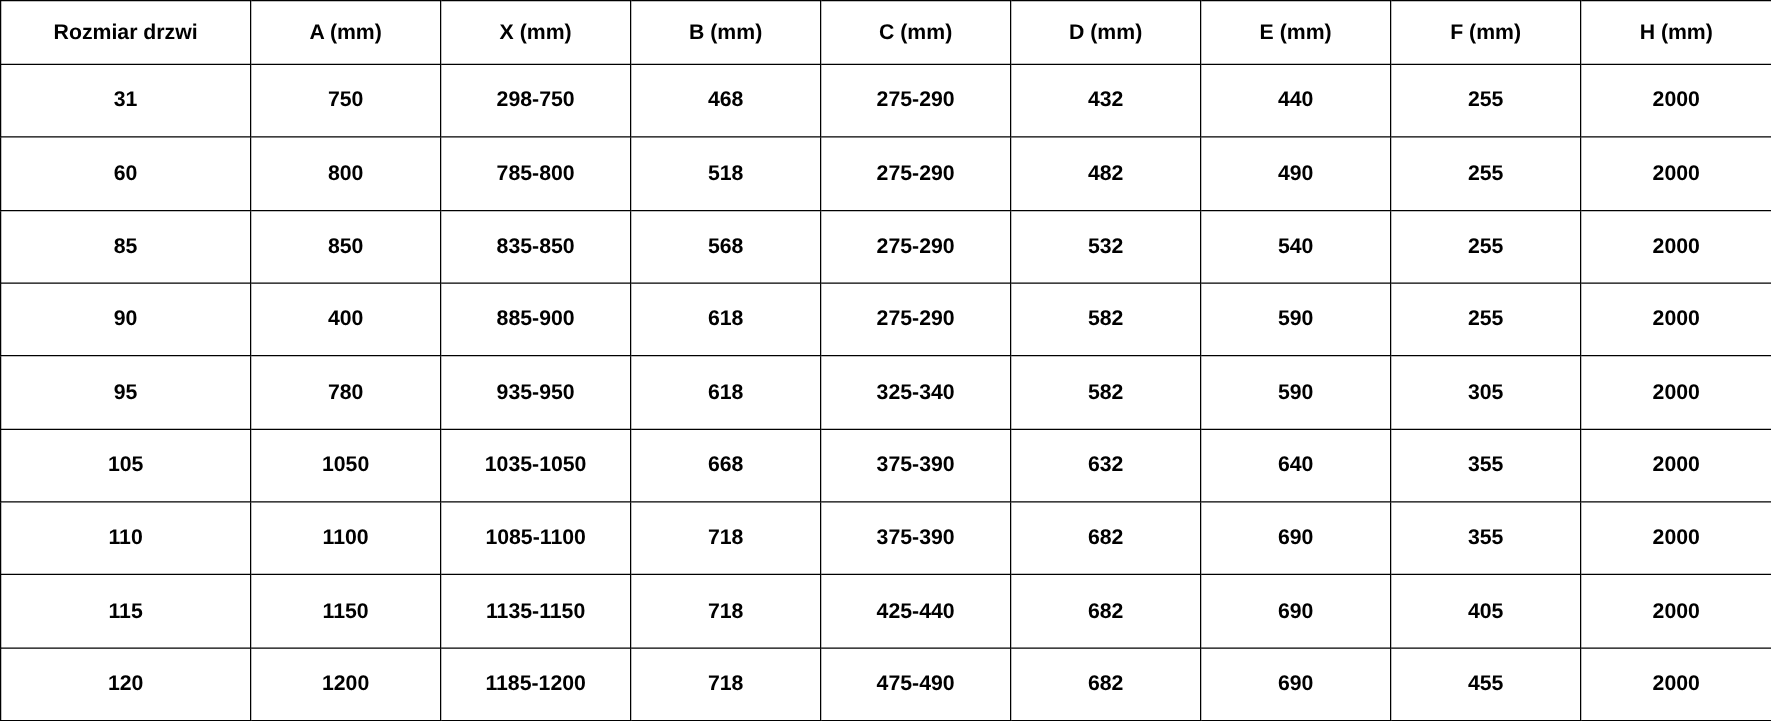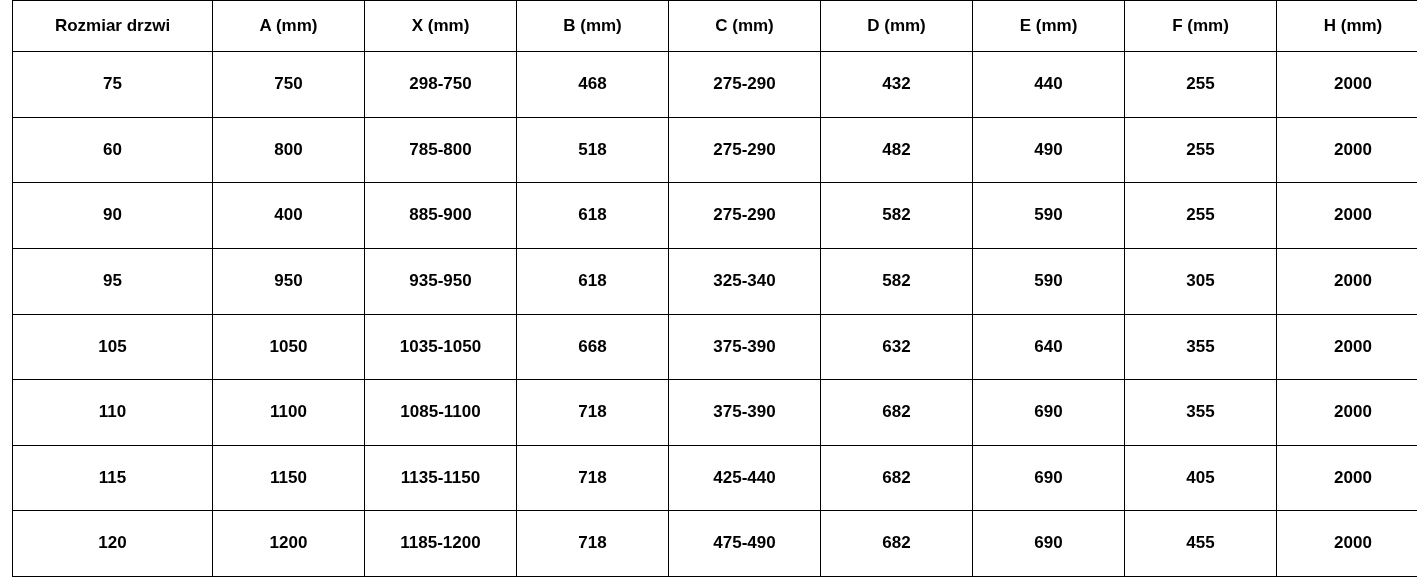--- a/index.html
+++ b/index.html
@@ -11,21 +11,20 @@
     width: 1417px;
     height: 577px;
     font-family: "Liberation Sans", sans-serif;
     color: #000000;
     overflow: hidden;
   }
   .table-wrap {
     width: 1417px;
     height: 454px;
     box-sizing: border-box;
-    padding-left: 12px;
   }
   table.spec-table {
     border-collapse: collapse;
     width: 1417px;
     height: 577px;
     table-layout: fixed;
   }
   table.spec-table th,
   table.spec-table td {
     border: 1px solid #000000;
@@ -79,21 +78,21 @@
         <th>B (mm)</th>
         <th>C (mm)</th>
         <th>D (mm)</th>
         <th>E (mm)</th>
         <th>F (mm)</th>
         <th>H (mm)</th>
       </tr>
     </thead>
     <tbody>
       <tr>
-        <td>75</td>
+        <td>31</td>
         <td>750</td>
         <td>298-750</td>
         <td>468</td>
         <td>275-290</td>
         <td>432</td>
         <td>440</td>
         <td>255</td>
         <td>2000</td>
       </tr>
       <tr>
@@ -101,33 +100,44 @@
         <td>800</td>
         <td>785-800</td>
         <td>518</td>
         <td>275-290</td>
         <td>482</td>
         <td>490</td>
         <td>255</td>
         <td>2000</td>
       </tr>
       <tr>
+        <td>85</td>
+        <td>850</td>
+        <td>835-850</td>
+        <td>568</td>
+        <td>275-290</td>
+        <td>532</td>
+        <td>540</td>
+        <td>255</td>
+        <td>2000</td>
+      </tr>
+      <tr>
         <td>90</td>
         <td>400</td>
         <td>885-900</td>
         <td>618</td>
         <td>275-290</td>
         <td>582</td>
         <td>590</td>
         <td>255</td>
         <td>2000</td>
       </tr>
       <tr>
         <td>95</td>
-        <td>950</td>
+        <td>780</td>
         <td>935-950</td>
         <td>618</td>
         <td>325-340</td>
         <td>582</td>
         <td>590</td>
         <td>305</td>
         <td>2000</td>
       </tr>
       <tr>
         <td>105</td>

